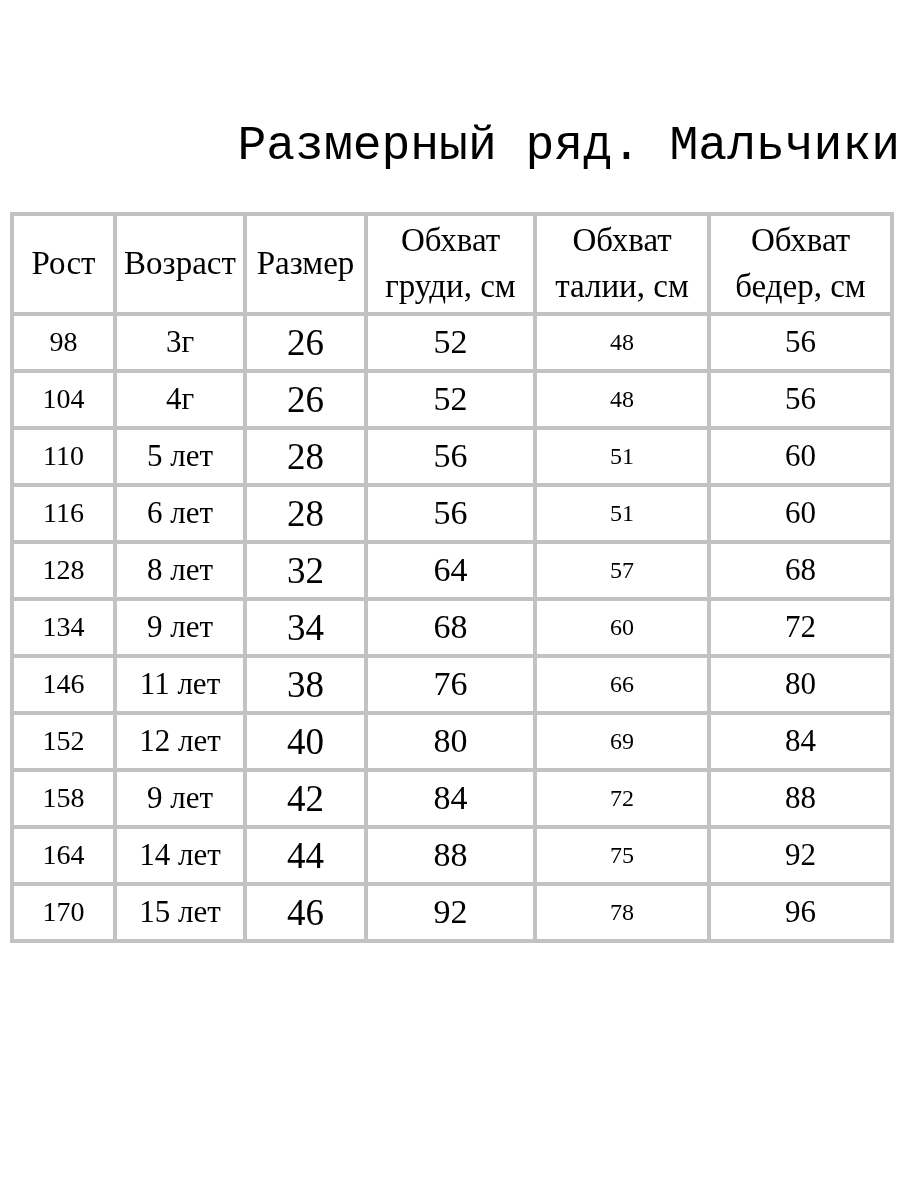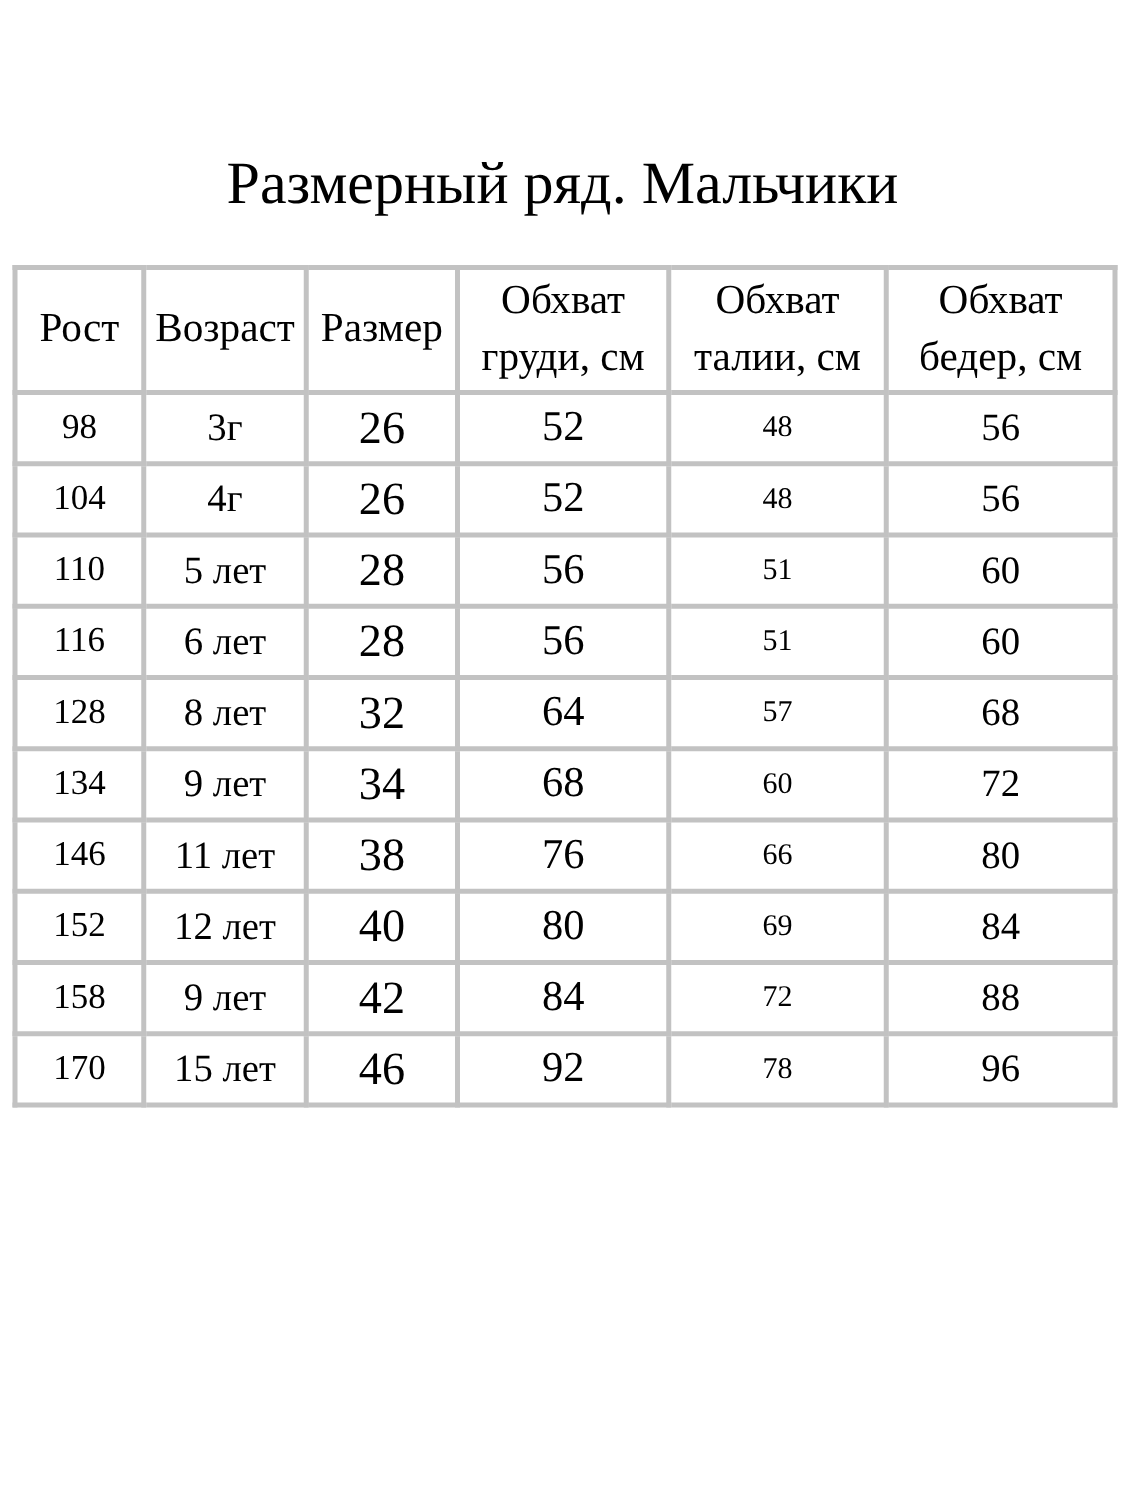--- a/index.html
+++ b/index.html
@@ -11,25 +11,26 @@
     width: 900px;
     height: 1200px;
     font-family: "Liberation Serif", "DejaVu Serif", serif;
     color: #000000;
     overflow: hidden;
   }
   .page-title {
     margin: 0;
     padding-top: 118px;
     margin-bottom: 36px;
-    text-align: center;
+    text-align: right;
     font-size: 48px;
     font-weight: normal;
     line-height: 1.2;
     color: #000000;
+    font-family: Liberation Mono, monospace;
   }
   table.size-table {
     border-collapse: collapse;
     table-layout: fixed;
     margin-left: 10px;
     width: 880px;
   }
   .size-table th,
   .size-table td {
     border: 4px solid #c2c2c2;
@@ -157,20 +158,28 @@
       </tr>
       <tr>
         <td class="col-0">158</td>
         <td class="col-1">9 лет</td>
         <td class="col-2">42</td>
         <td class="col-3">84</td>
         <td class="col-4">72</td>
         <td class="col-5">88</td>
       </tr>
       <tr>
+        <td class="col-0">164</td>
+        <td class="col-1">14 лет</td>
+        <td class="col-2">44</td>
+        <td class="col-3">88</td>
+        <td class="col-4">75</td>
+        <td class="col-5">92</td>
+      </tr>
+      <tr>
         <td class="col-0">170</td>
         <td class="col-1">15 лет</td>
         <td class="col-2">46</td>
         <td class="col-3">92</td>
         <td class="col-4">78</td>
         <td class="col-5">96</td>
       </tr>
     </tbody>
 </table>
 

